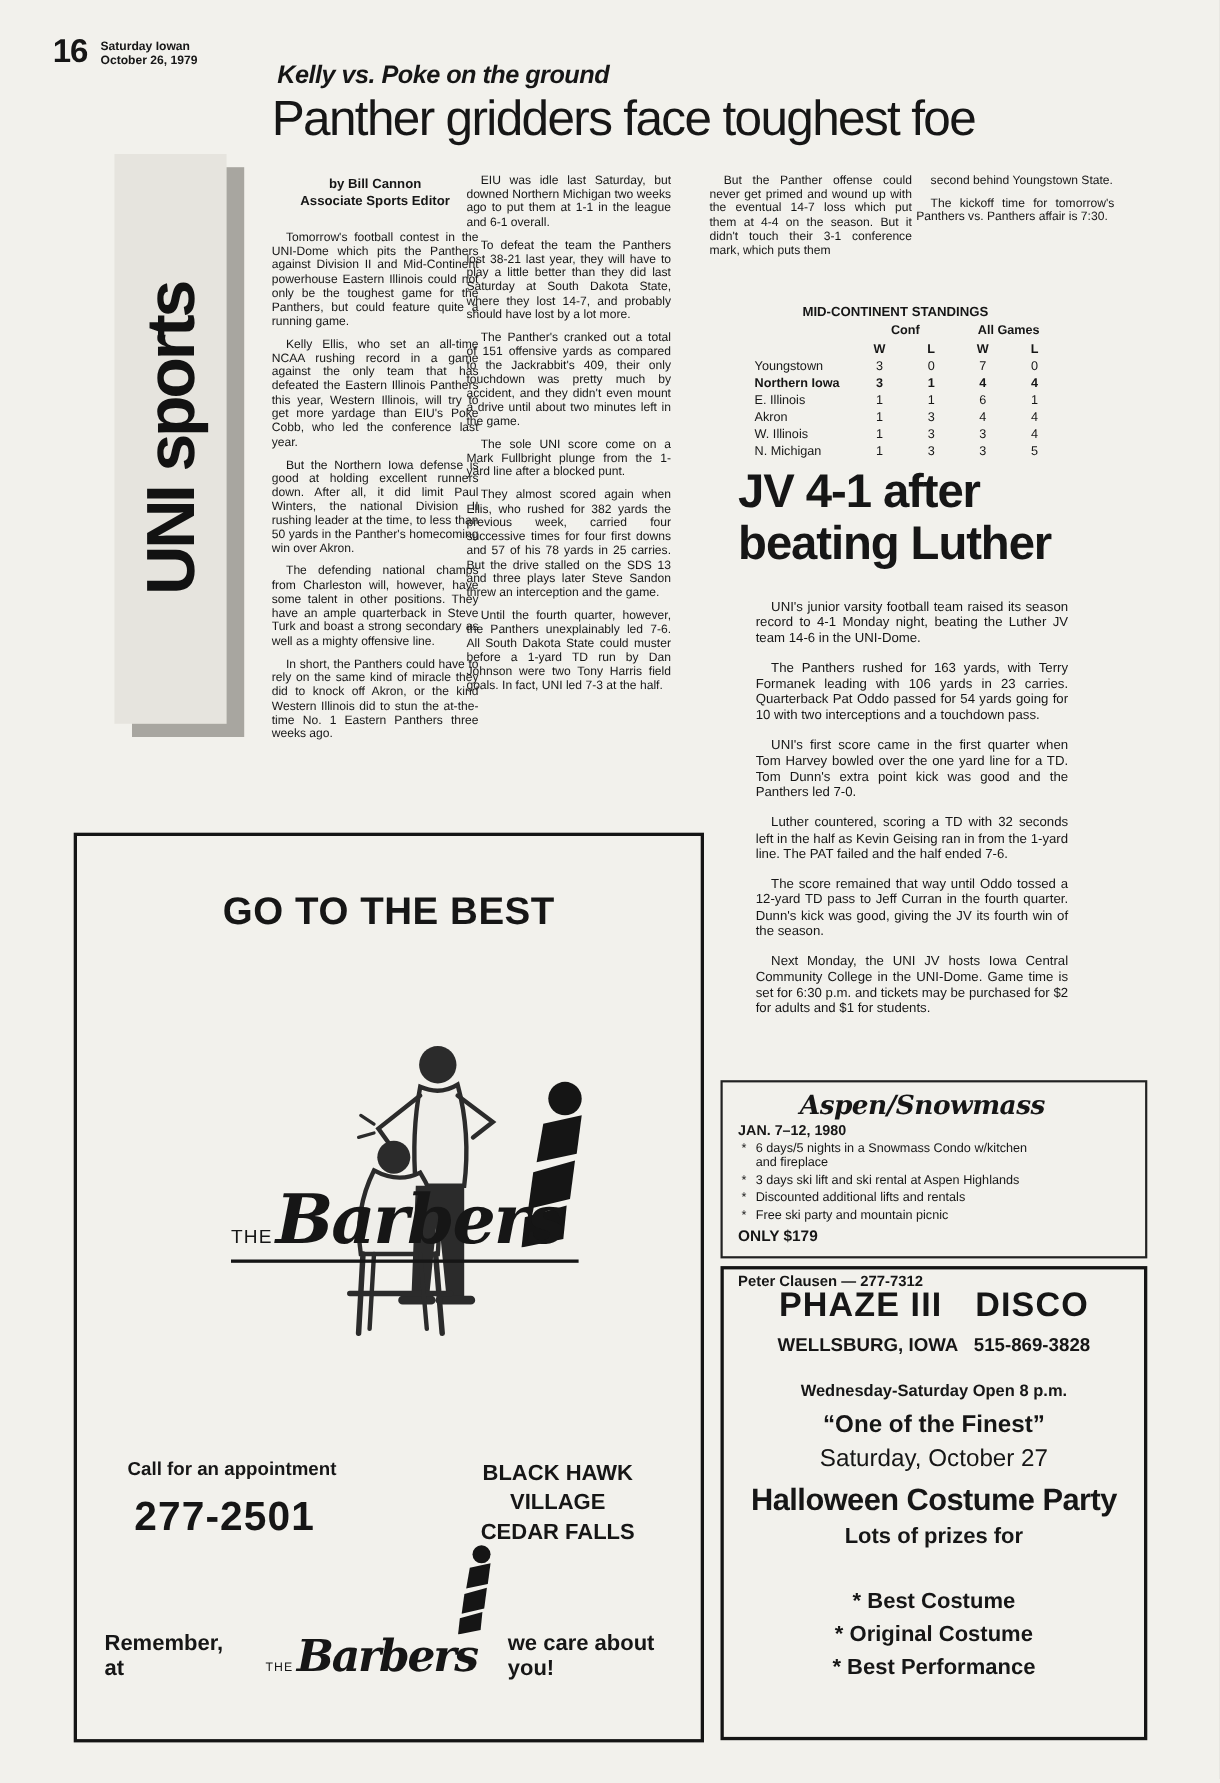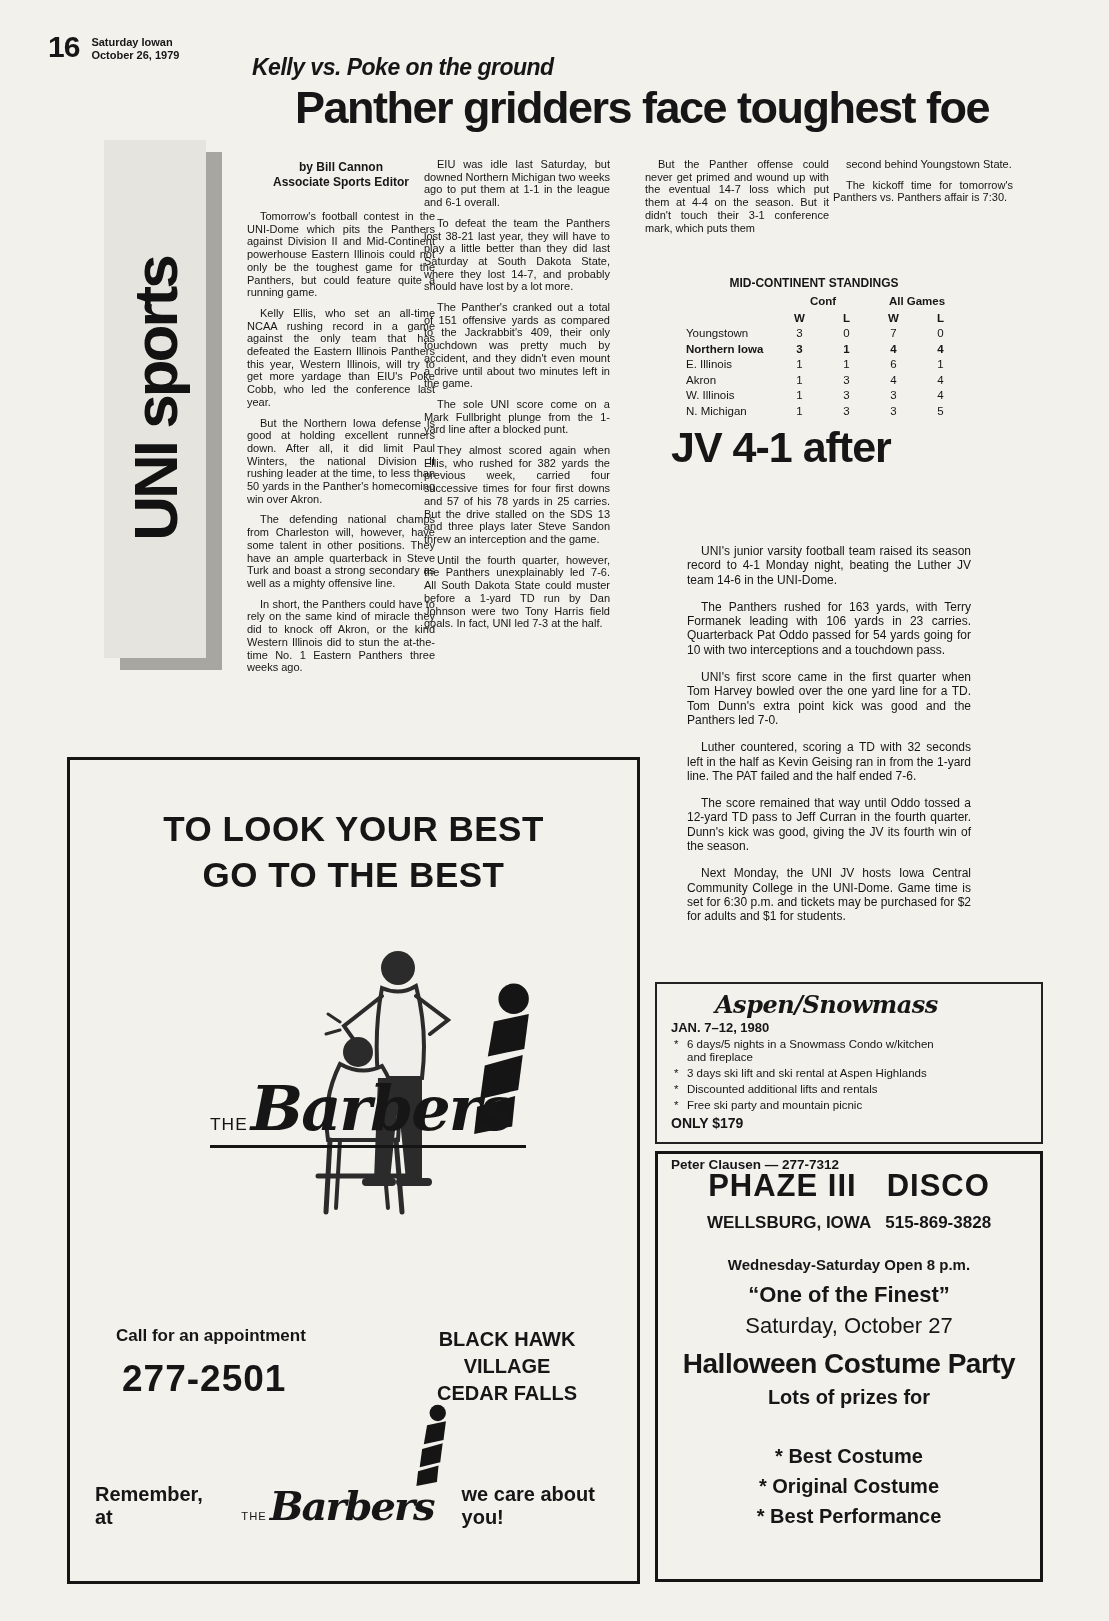--- a/index.html
+++ b/index.html
@@ -11,21 +11,21 @@
   }
   .abs { position:absolute; }
 
   
   .masthead { left:48px; top:30px; display:flex; align-items:flex-start; }
   .pgnum { font-size:30px; font-weight:bold; letter-spacing:-1px; }
   .pub { margin-left:12px; margin-top:6px; font-size:11px; font-weight:bold; line-height:13px; }
 
   
   .kicker { left:252px; top:54px; font-size:23px; font-weight:bold; font-style:italic; letter-spacing:-0.5px; }
-  .headline { left:247px; top:82px; width:790px; font-size:45px; font-weight:bold; letter-spacing:-1.5px; white-space:nowrap;text-align:center; }
+  .headline { left:247px; top:82px; width:790px; font-size:45px; font-weight:normal; letter-spacing:-1.5px; white-space:nowrap; }
 
   
   .uni-banner { left:104px; top:140px; width:102px; height:518px;
     background:#e6e4de; box-shadow:16px 12px 0 #a8a6a0; }
   .uni-banner-text {
     position:absolute; left:50%; top:50%; width:518px; height:102px;
     transform:translate(-50%,-50%) rotate(-90deg);
     display:flex; align-items:center; justify-content:center;
     font-size:62px; font-weight:bold; letter-spacing:-3px; color:#121212;
   }
@@ -74,21 +74,21 @@
   .ba-phone { position:absolute; left:52px; top:598px; font-size:37px; font-weight:bold; letter-spacing:1px; }
   .ba-loc { position:absolute; left:328px; top:566px; width:218px; text-align:center;
     font-size:20px; font-weight:bold; line-height:27px; }
   .ba-footer { position:absolute; left:25px; top:722px; width:530px;
     display:flex; align-items:center; gap:28px; }
   .ba-footer-pre, .ba-footer-post { font-size:20px; font-weight:bold; }
   .footer-logo { font-size:40px; }
 
   
   .aspen-ad { left:655px; top:982px; width:388px; height:162px; border:2px solid #222; padding:6px 14px; }
-  .aspen-title { margin-left:44px; font-family:"DejaVu Serif", serif; font-style:italic;
+  .aspen-title { margin-left:56px; font-family:"DejaVu Serif", serif; font-style:italic;
     font-weight:bold; font-size:24px; letter-spacing:-0.5px; }
   .aspen-dates { font-weight:bold; font-size:13px; margin:1px 0 3px; }
   .aspen-bullet { position:relative; width:280px; font-size:11.5px; line-height:13px;
     padding-left:16px; margin-bottom:3px; }
   .aspen-bullet::before { content:"*"; position:absolute; left:3px; }
   .aspen-price-row { display:flex; gap:26px; margin-top:1px; align-items:baseline;flex-direction:column; }
   .aspen-price { font-weight:bold; font-size:14px; }
   .aspen-contact { font-weight:bold; font-size:13.5px; }
 
   
@@ -211,33 +211,33 @@
         <span class="st-num">1</span>
         <span class="st-num">3</span>
         <span class="st-num">3</span>
         <span class="st-num">5</span>
       </div>
       </div>
   </section>
 
   <h2 class="abs jv-headline">
     <span>JV 4-1 after</span>
+    <span>beating Luther</span>
   </h2>
   <div class="abs jv-body">
       <p class="jvp">UNI's junior varsity football team raised its season record to 4-1 Monday night, beating the Luther JV team 14-6 in the UNI-Dome.</p>
       <p class="jvp">The Panthers rushed for 163 yards, with Terry Formanek leading with 106 yards in 23 carries. Quarterback Pat Oddo passed for 54 yards going for 10 with two interceptions and a touchdown pass.</p>
       <p class="jvp">UNI's first score came in the first quarter when Tom Harvey bowled over the one yard line for a TD. Tom Dunn's extra point kick was good and the Panthers led 7-0.</p>
       <p class="jvp">Luther countered, scoring a TD with 32 seconds left in the half as Kevin Geising ran in from the 1-yard line. The PAT failed and the half ended 7-6.</p>
       <p class="jvp">The score remained that way until Oddo tossed a 12-yard TD pass to Jeff Curran in the fourth quarter. Dunn's kick was good, giving the JV its fourth win of the season.</p>
       <p class="jvp">Next Monday, the UNI JV hosts Iowa Central Community College in the UNI-Dome. Game time is set for 6:30 p.m. and tickets may be purchased for $2 for adults and $1 for students.</p>
     </div>
 
   <section class="abs barbers-ad">
     <div class="ba-head">
-      <div>TO LOOK YOUR BEST</div>
       <div>GO TO THE BEST</div>
     </div>
 
     <div class="ba-illus">
       <svg viewBox="0 0 260 370" xmlns="http://www.w3.org/2000/svg">
         <g fill="none" stroke="#2b2b2b" stroke-width="4" stroke-linecap="round">
           <circle cx="128" cy="38" r="17" fill="#2b2b2b" stroke="none"></circle>
           <path d="M112 58 Q104 100 108 148 L152 148 Q158 100 146 56 Q130 66 112 58 Z" fill="#efeeea"></path>
           <path d="M112 66 L74 96 L84 110"></path>
           <path d="M146 66 L178 90 L160 104"></path>

